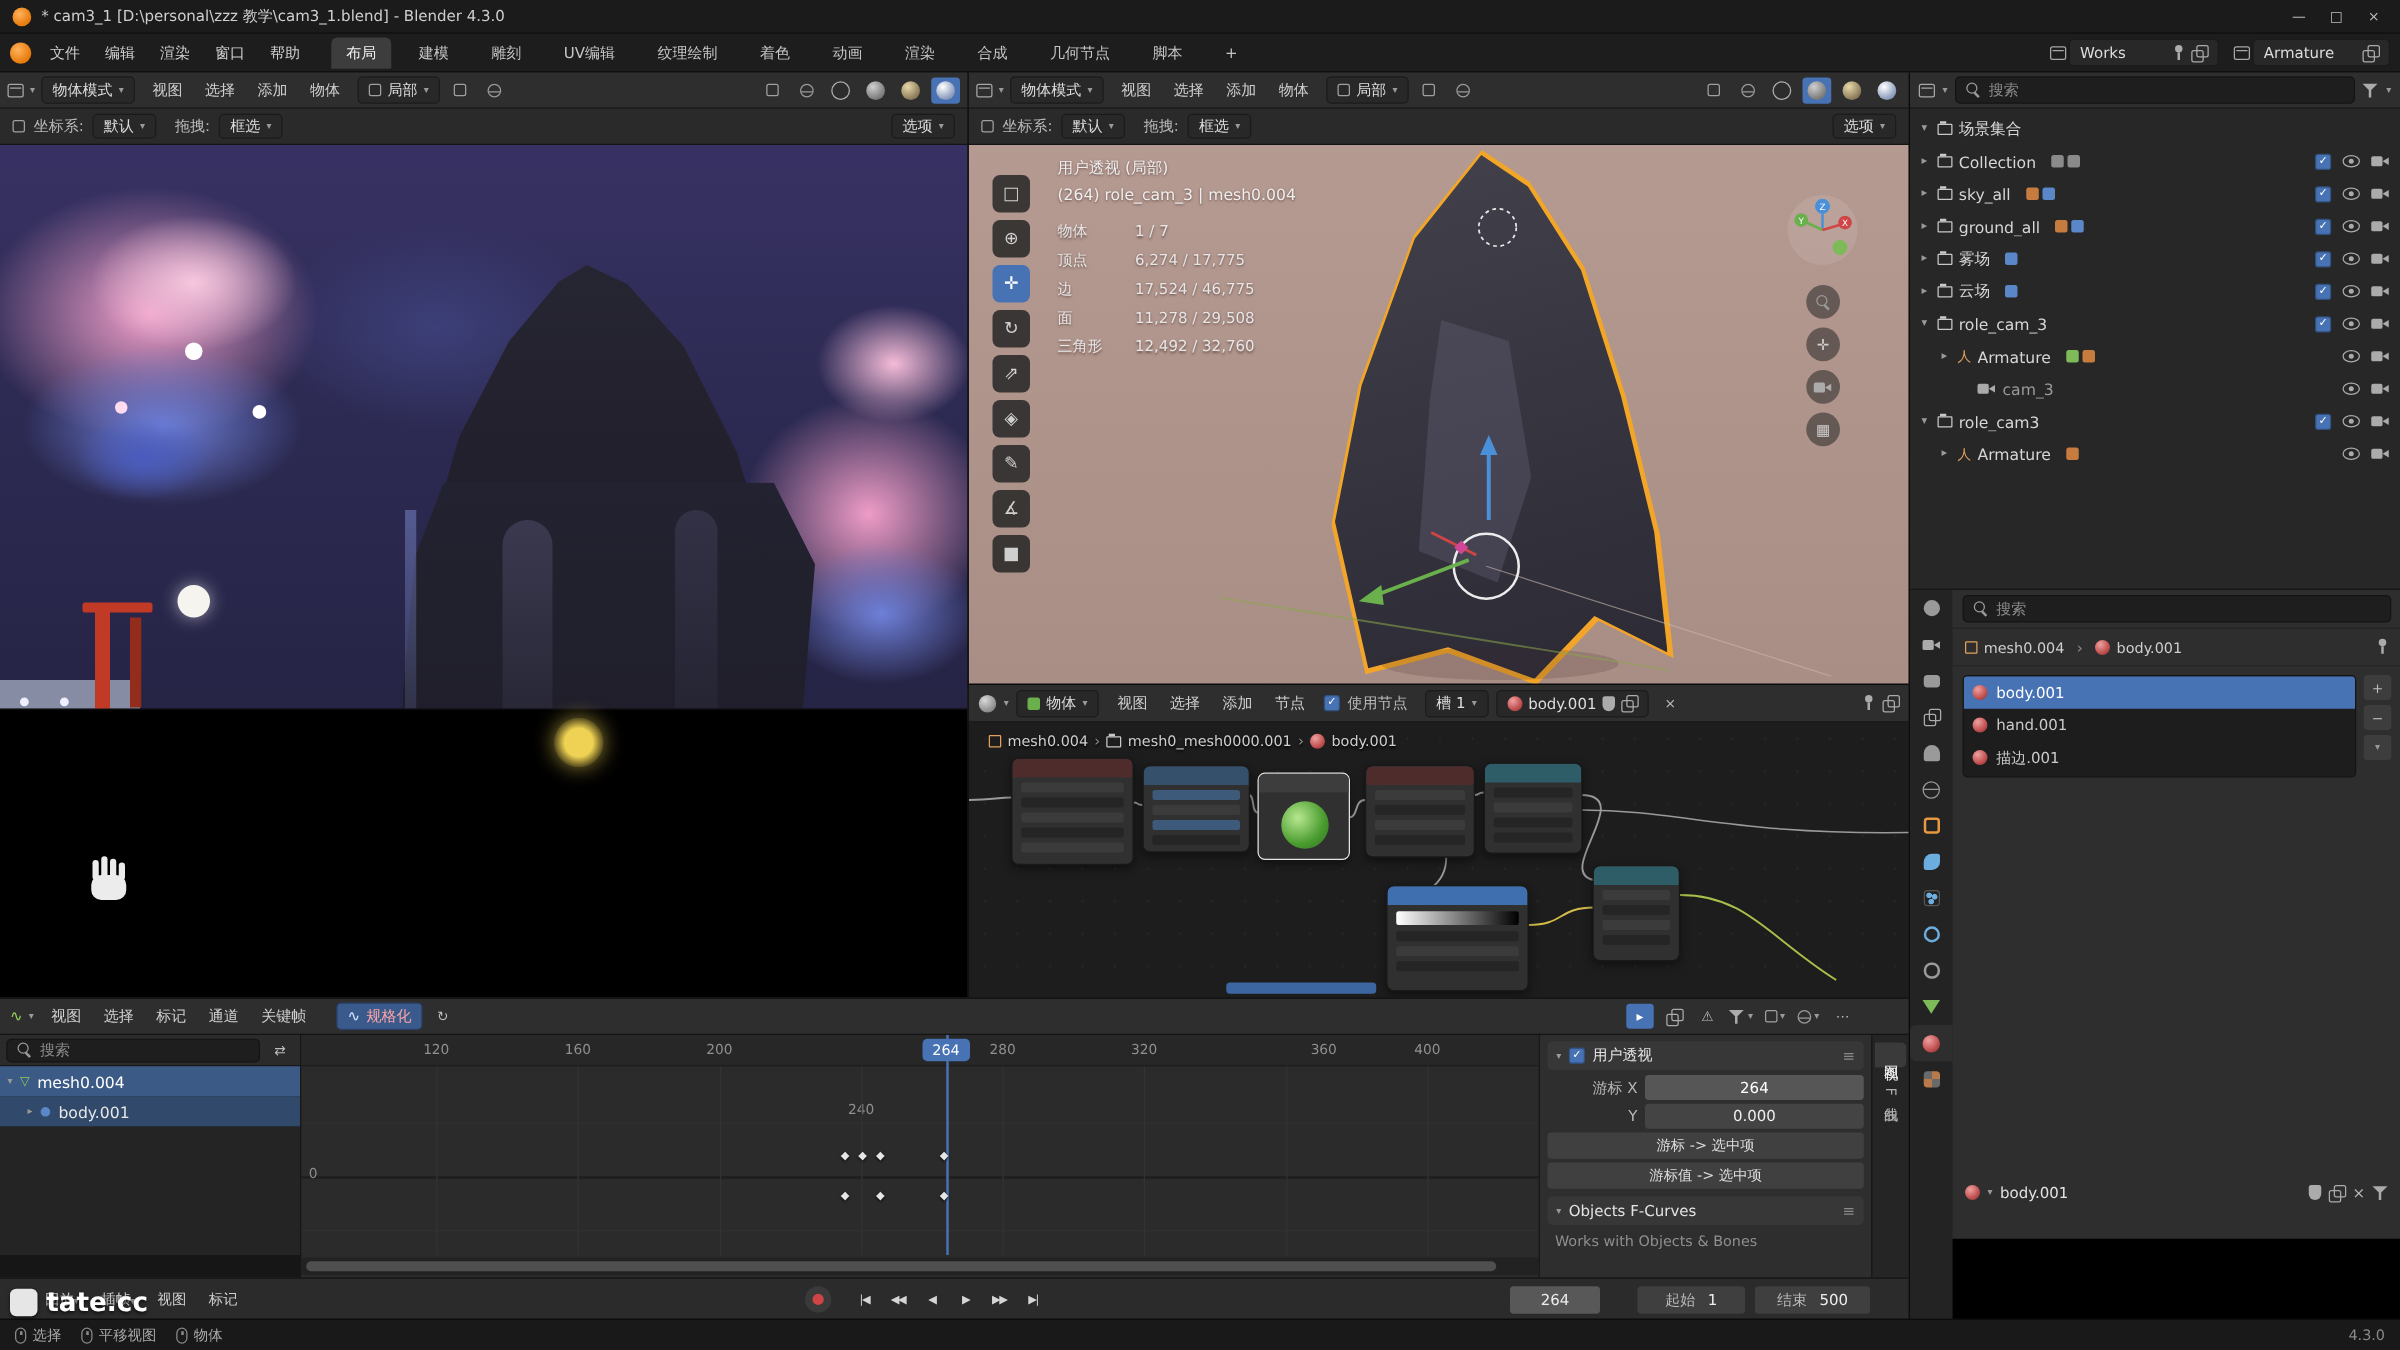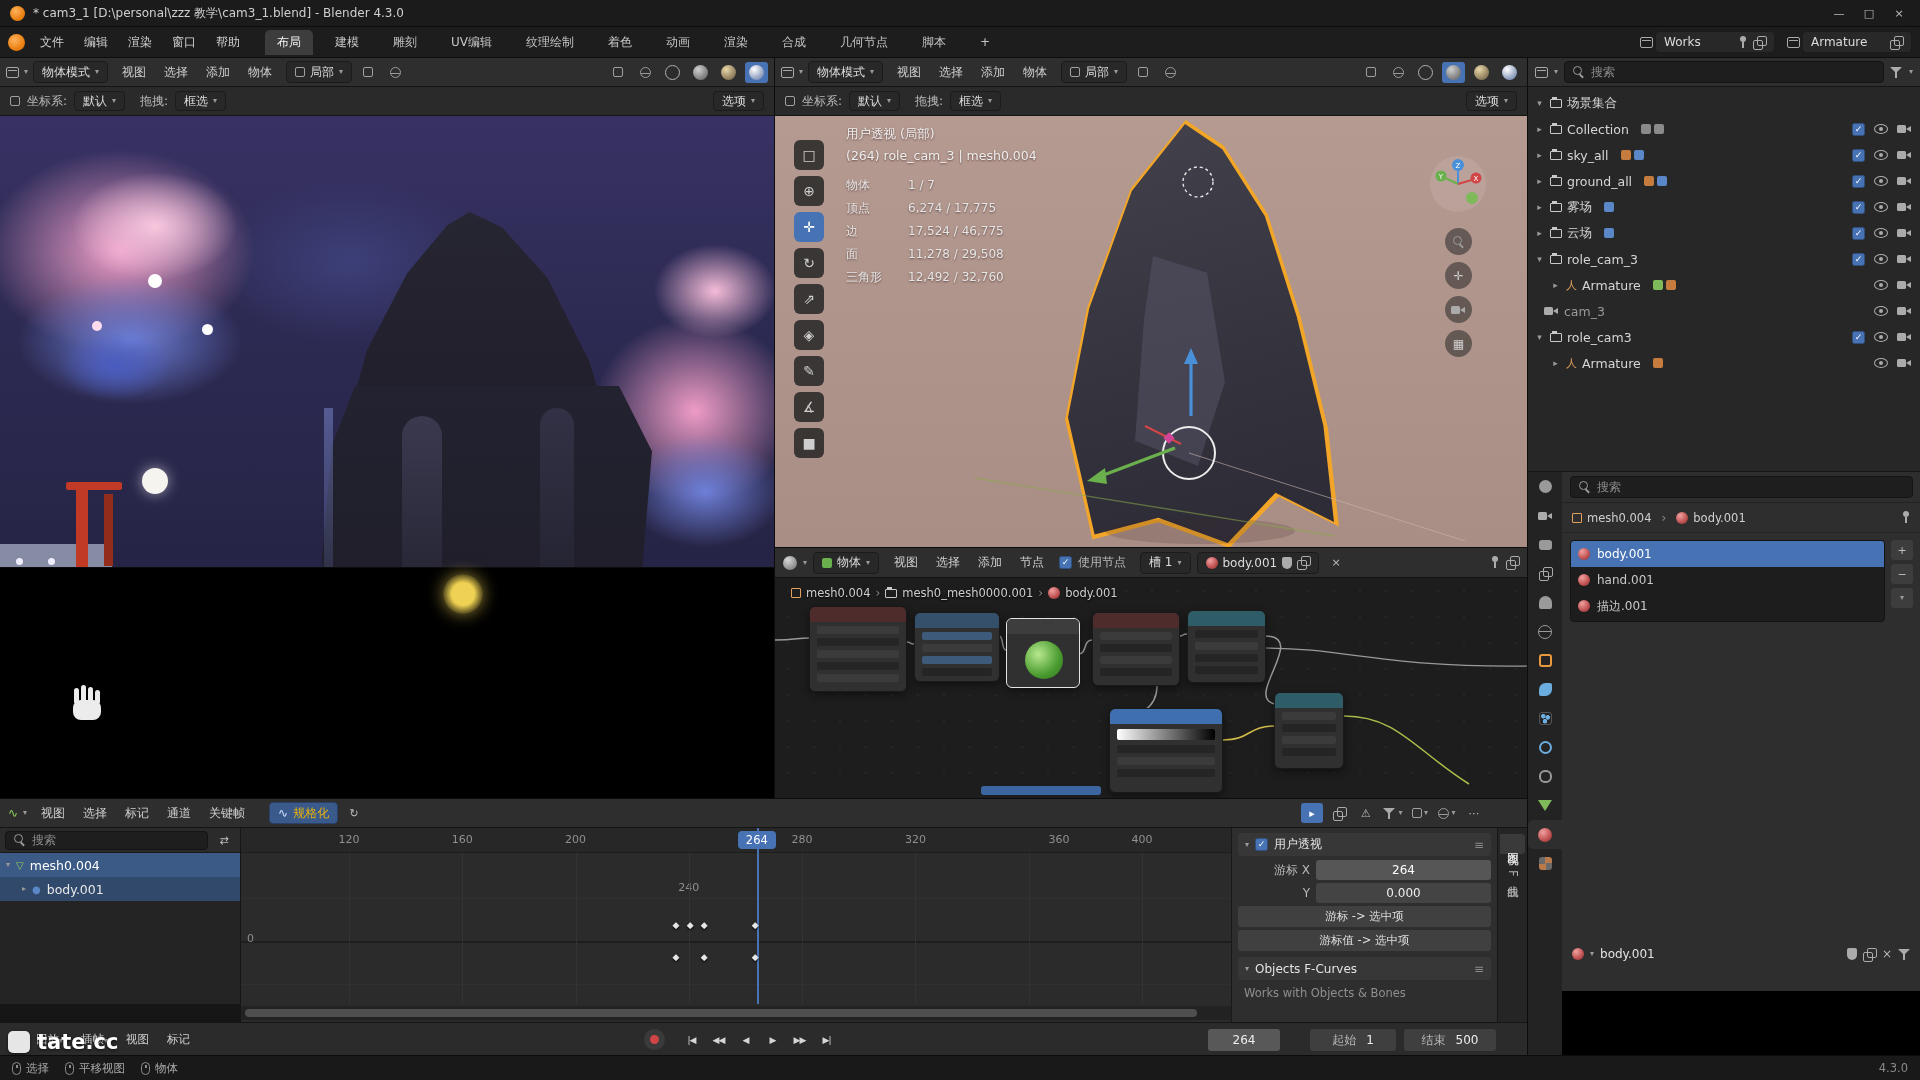--- a/index.html
+++ b/index.html
@@ -518,21 +518,21 @@
     <span class="chev">▾</span>
     <div class="flex">
         <div class="mi">视图</div>
         <div class="mi">选择</div>
         <div class="mi">标记</div>
         <div class="mi">通道</div>
         <div class="mi">关键帧</div>
       </div>
     <span class="pill" style="background:#3a5a8c;border-color:#2a4068;margin-left:10px">
         <span style="color:#cfe0ff">∿</span>
-        <span style="color:#eab308">规格化</span>
+        <span style="color:#fca5a5">规格化</span>
       </span>
     <span class="ebtn">↻</span>
     <span class="sp"></span>
     <span class="ebtn" style="background:#4772b3;color:#fff">▸</span>
     <span class="ebtn">
         <span class="i-copy"></span>
       </span>
     <span class="ebtn">⚠</span>
     <span class="ebtn">
         <span class="i-funnel"></span>
@@ -776,21 +776,21 @@
         <span class="olabel">Armature</span>
         <span class="obadges">
           <span class="badge b-green"></span>
           <span class="badge b-orange"></span>
         </span>
         <span class="octl">
           <span class="i-eye"></span>
           <span class="i-cam"></span>
         </span>
       </div>
-      <div class="orow" style="">
+      <div class="orow" style="padding-left: 38px;">
         <span class="oarrow"></span>
         <span class="i-cam"></span>
         <span class="olabel" style="color: rgb(154, 154, 154);">cam_3</span>
         <span class="obadges"></span>
         <span class="octl">
           <span class="i-eye"></span>
           <span class="i-cam"></span>
         </span>
       </div>
       <div class="orow" style="padding-left: 6px;">

